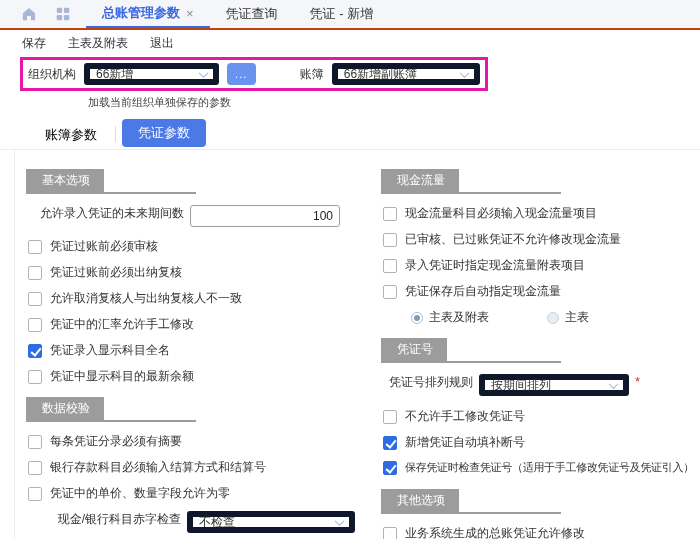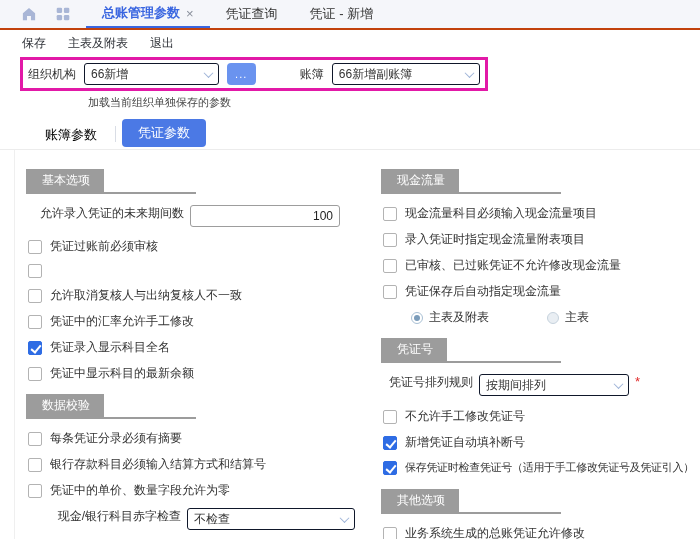--- a/index.html
+++ b/index.html
@@ -19,21 +19,21 @@
   
   .toolbar { height:27px; display:flex; align-items:center; gap:22px; padding-left:22px;
     background:#fff; }
   .tool-item { font-size:12px; color:#2f3238; cursor:pointer; }
 
   
   .org-wrap { margin:0 0 0 20px; }
   .anno-box { width:468px; border:3px solid #e219a7; display:flex; align-items:center;
     padding:3px 5px; gap:8px; }
   .fld-label { color:#333; white-space:nowrap; }
-  .select { height:22px; border:1px solid #0f172a; border-radius:3px; background:#fff;
+  .select { height:22px; border:6px solid #0f172a; border-radius:3px; background:#fff;
     display:flex; align-items:center; justify-content:space-between; padding:0 6px;
     cursor:pointer; }
   .select .val { white-space:nowrap; overflow:hidden; }
   .chev { width:7px; height:7px; border-right:1px solid #9fb4d8; border-bottom:1px solid #9fb4d8;
     transform:rotate(45deg) translate(-1px,-1px); flex:none; margin-left:6px; }
   .more-btn { width:30px; height:22px; background:#6a93ef; border:none; border-radius:4px;
     color:#fff; font-size:11px; line-height:10px; cursor:pointer; letter-spacing:1px; }
   .hint { font-size:11px; color:#454545; margin:4px 0 0 68px; }
 
   
@@ -149,20 +149,21 @@
       <span class="fld-label" style="width:158px;">允许录入凭证的未来期间数</span>
       <input class="num-input" style="margin-left: 6px;" value="100">
     </div>
 
     <div class="check-row">
         <span class="cb"></span>
         <span class="check-label">凭证过账前必须审核</span>
       </div>
     <div class="check-row">
         <span class="cb"></span>
+        <span class="check-label">凭证过账前必须出纳复核</span>
       </div>
     <div class="check-row">
         <span class="cb"></span>
         <span class="check-label">允许取消复核人与出纳复核人不一致</span>
       </div>
     <div class="check-row">
         <span class="cb"></span>
         <span class="check-label">凭证中的汇率允许手工修改</span>
       </div>
     <div class="check-row">
@@ -206,25 +207,25 @@
     <div class="section">
       <span class="section-tab">现金流量</span>
     </div>
 
     <div class="check-row">
         <span class="cb"></span>
         <span class="check-label">现金流量科目必须输入现金流量项目</span>
       </div>
     <div class="check-row">
         <span class="cb"></span>
+        <span class="check-label">已审核、已过账凭证不允许修改现金流量</span>
+      </div>
+    <div class="check-row">
+        <span class="cb"></span>
         <span class="check-label">录入凭证时指定现金流量附表项目</span>
-      </div>
-    <div class="check-row">
-        <span class="cb"></span>
-        <span class="check-label">已审核、已过账凭证不允许修改现金流量</span>
       </div>
     <div class="check-row">
         <span class="cb"></span>
         <span class="check-label">凭证保存后自动指定现金流量</span>
       </div>
 
     <div class="radio-row">
       <div class="radio-opt">
         <span class="radio on"></span>
         <span>主表及附表</span>

